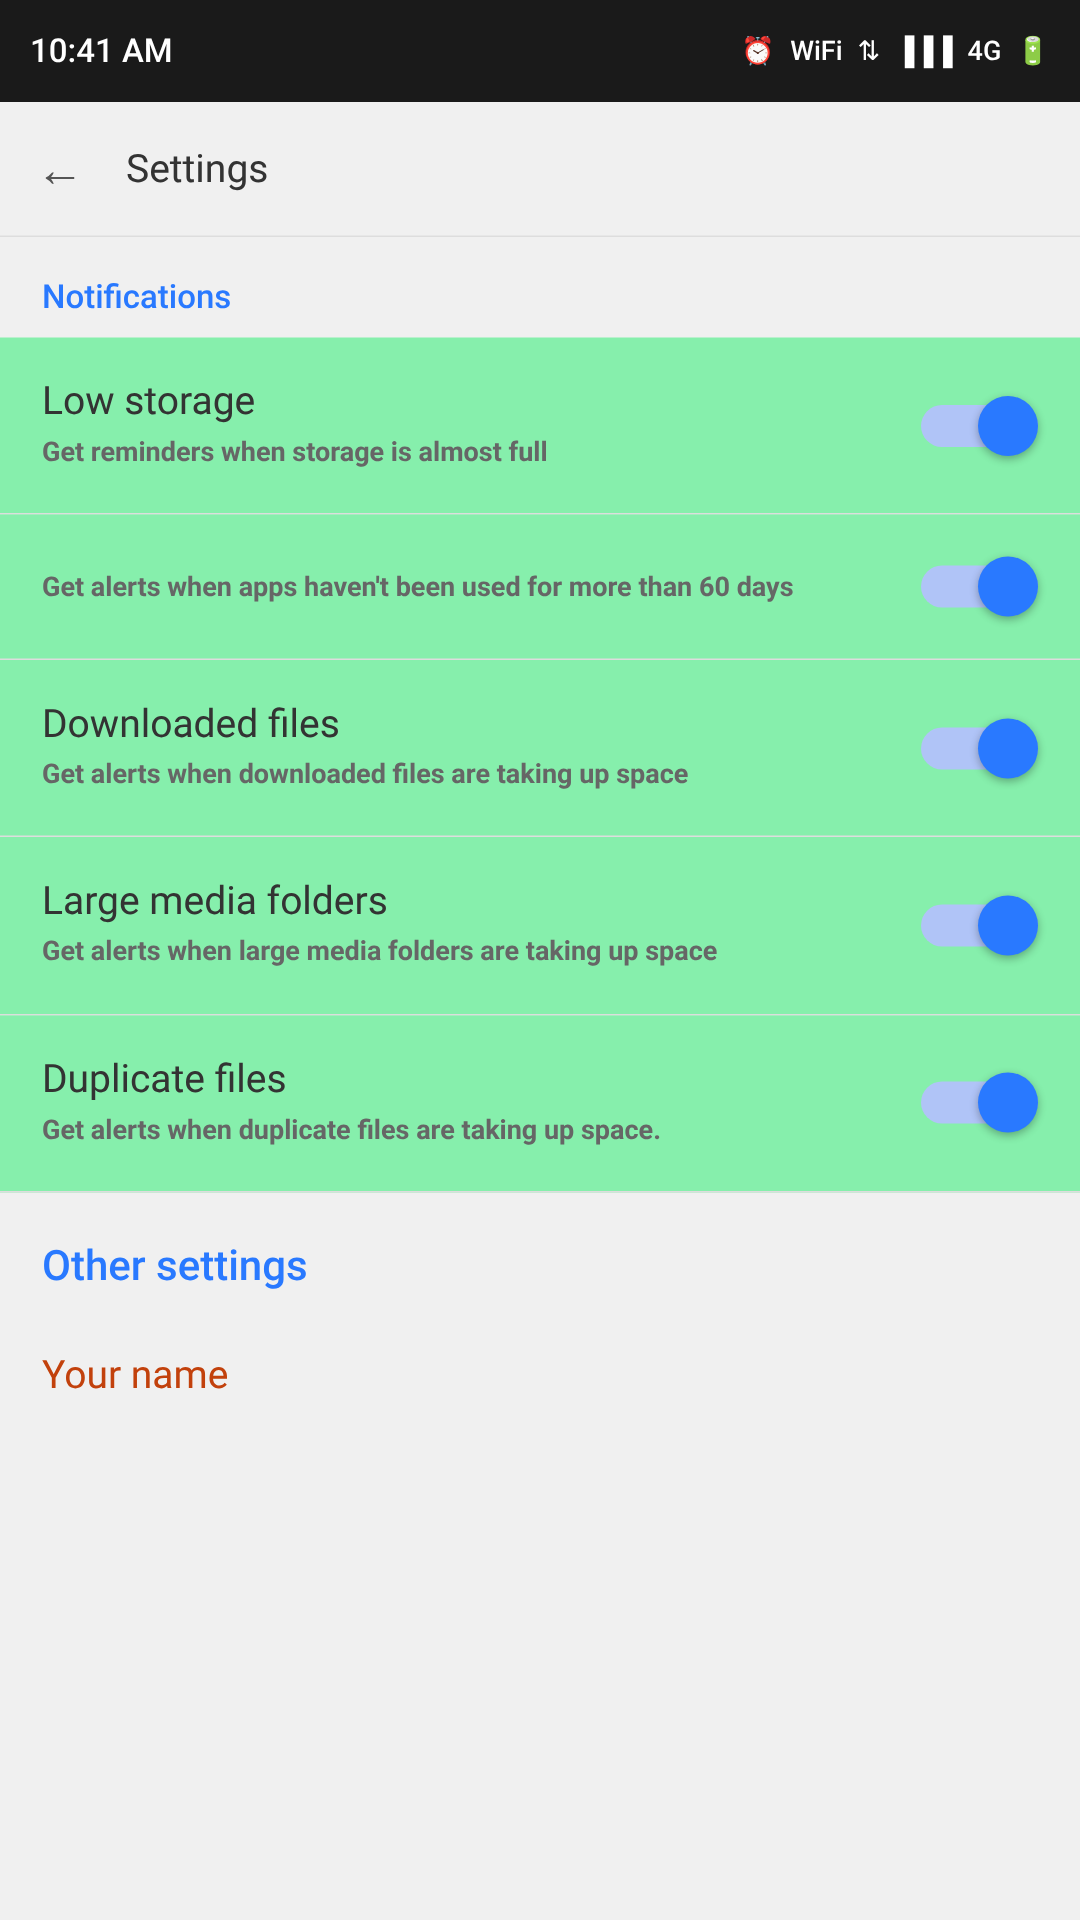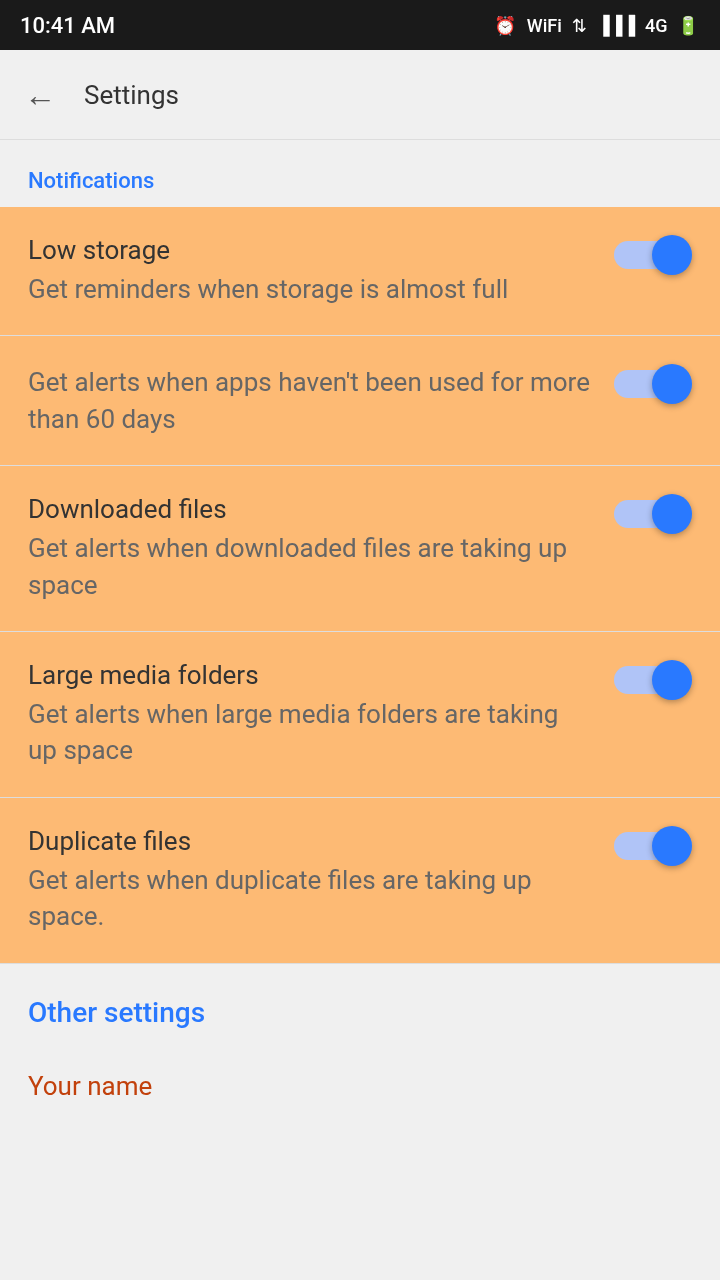--- a/index.html
+++ b/index.html
@@ -10,21 +10,21 @@
       min-height: 1280px;
       background: #f0f0f0;
       font-family: 'Roboto', Arial, sans-serif;
       color: #444;
     }
 
     
     .status-bar {
       background: #1a1a1a;
       color: #fff;
-      height: 50px;
+      height: 68px;
       display: flex;
       align-items: center;
       justify-content: space-between;
       padding: 0 20px;
       font-size: 22px;
       font-weight: 500;
     }
     .status-bar-left { }
     .status-bar-right {
       display: flex;
@@ -58,42 +58,44 @@
     
     .section-header {
       padding: 28px 16px 14px 28px;
       font-size: 22px;
       font-weight: 500;
       color: #2979ff;
     }
 
     
     .setting-item {
-      background: #fdba74;
+      background: #86efac;
       padding: 28px 28px;
       display: flex;
+      align-items: center;
       justify-content: space-between;
       border-bottom: 1px solid #ddd;
       cursor: pointer;
     }
 
     .setting-text {
       flex: 1;
       padding-right: 24px;
     }
     .setting-title {
       font-size: 26px;
       font-weight: 400;
       color: #333;
       margin-bottom: 6px;
     }
     .setting-desc {
-      font-size: 26px;
+      font-size: 18px;
       color: #666;
       line-height: 1.4;
+      font-weight: bold;
     }
 
     
     .toggle {
       position: relative;
       width: 78px;
       height: 40px;
       flex-shrink: 0;
     }
     .toggle-track {

